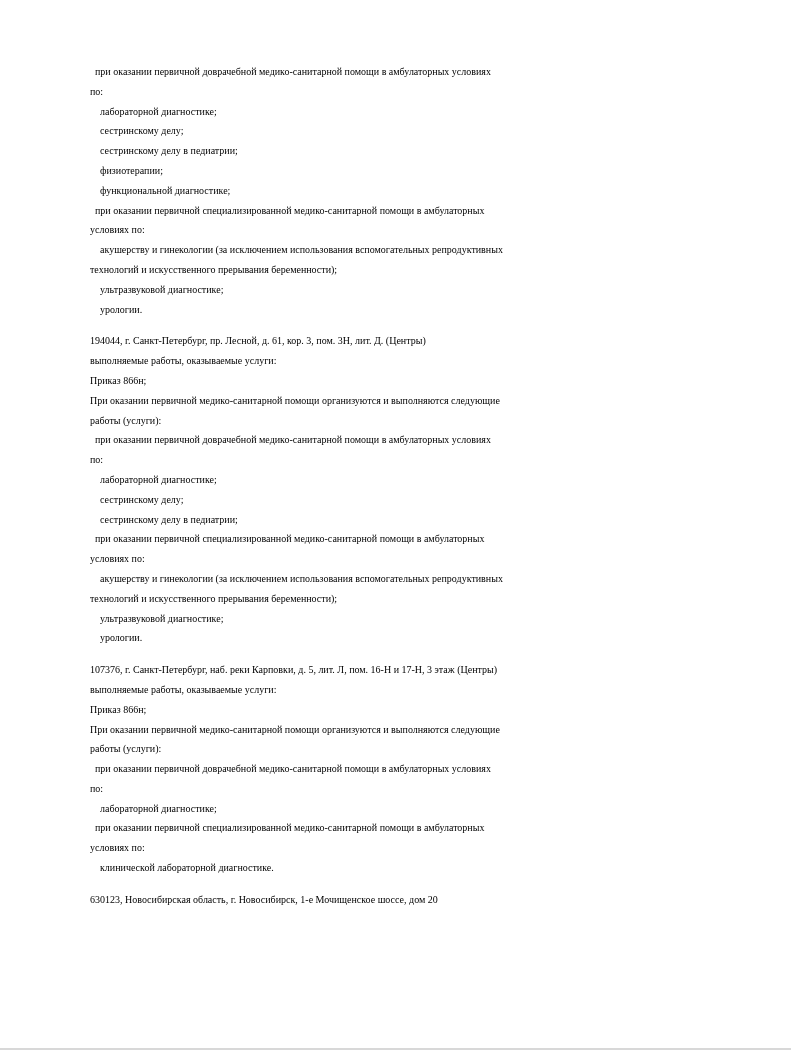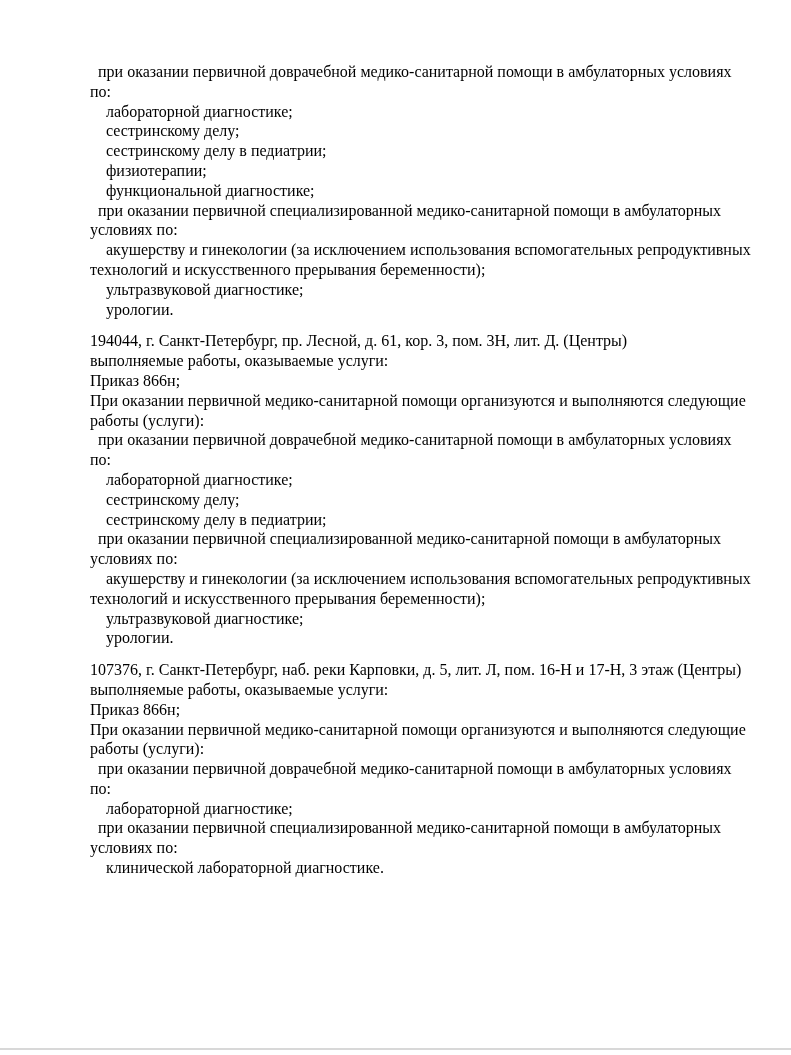--- a/index.html
+++ b/index.html
@@ -13,21 +13,21 @@
     overflow: hidden;
     position: relative;
     font-family: "Liberation Serif", serif;
   }
   .doc {
     position: absolute;
     left: 90px;
     top: 62px;
     right: 30px;
     color: #000000;
-    font-size: 16px;
+    font-size: 10px;
     line-height: 19.8px;
     font-family: "Liberation Serif", serif;
   }
   .block {
     white-space: pre;
     margin: 0 0 12px 0;
   }
   .bottom-divider {
     position: absolute;
     left: 0;
@@ -74,15 +74,16 @@
 выполняемые работы, оказываемые услуги:
 Приказ 866н;
 При оказании первичной медико-санитарной помощи организуются и выполняются следующие
 работы (услуги):
   при оказании первичной доврачебной медико-санитарной помощи в амбулаторных условиях
 по:
     лабораторной диагностике;
   при оказании первичной специализированной медико-санитарной помощи в амбулаторных
 условиях по:
     клинической лабораторной диагностике.</div>
+  <div class="block">630123, Новосибирская область, г. Новосибирск, 1-е Мочищенское шоссе, дом 20</div>
 </div>
 
 <div class="bottom-divider"></div>
 
 </body></html>

